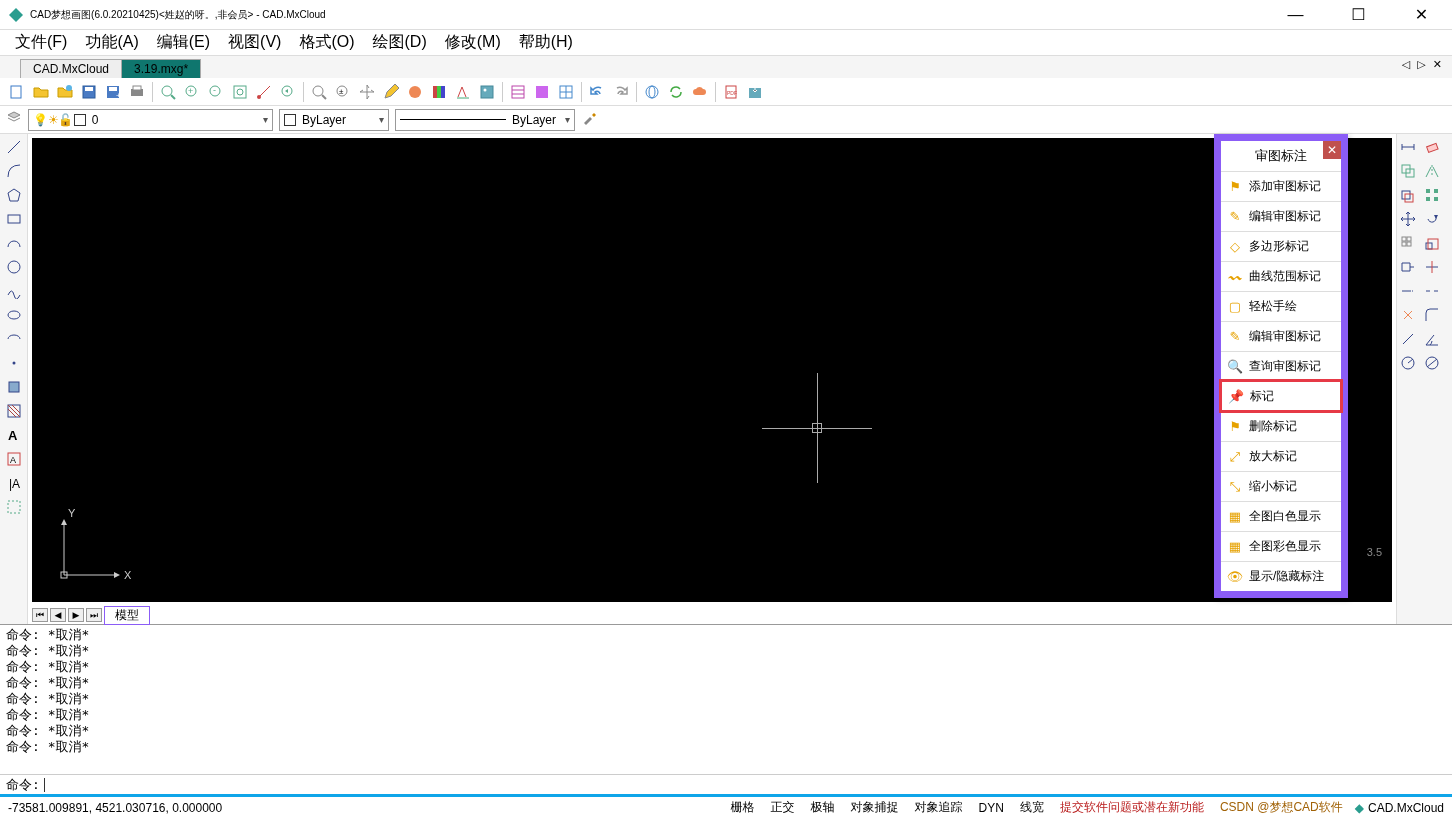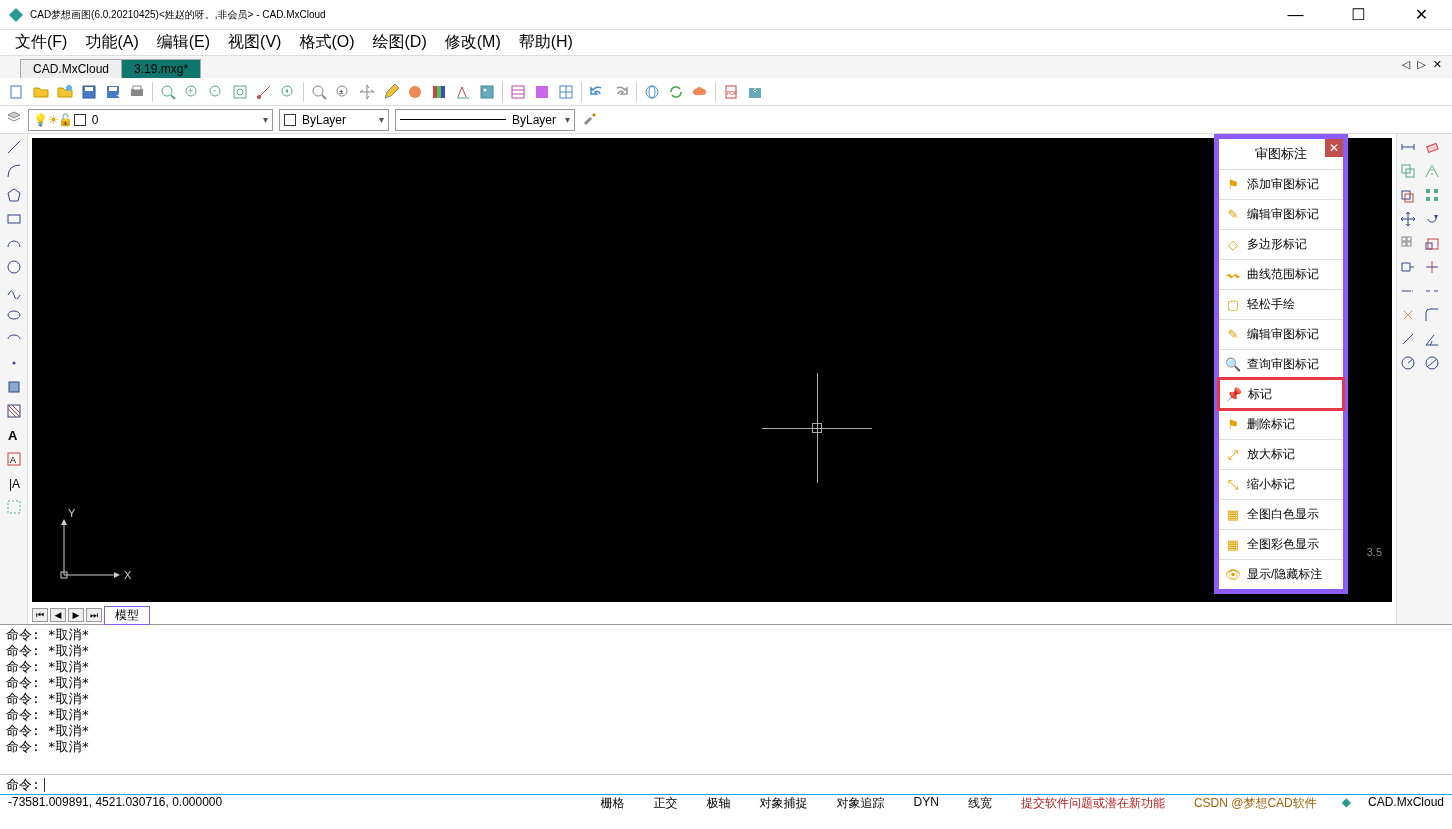--- a/index.html
+++ b/index.html
@@ -34,31 +34,31 @@
 .canvas { position: absolute; left: 4px; top: 4px; right: 4px; bottom: 22px; background: #000; }
 .crosshair { position: absolute; left: 785px; top: 290px; }
 .crosshair .h { position: absolute; width: 110px; height: 1px; background: #aaa; left: -55px; top: 0; }
 .crosshair .v { position: absolute; width: 1px; height: 110px; background: #aaa; left: 0; top: -55px; }
 .crosshair .box { position: absolute; width: 10px; height: 10px; border: 1px solid #aaa; left: -5px; top: -5px; }
 .ucs { position: absolute; left: 22px; bottom: 14px; color: #ccc; }
 .scale-label { position: absolute; right: 10px; bottom: 44px; color: #888; font-size: 11px; }
 .modeltabs { position: absolute; left: 0; bottom: 0; height: 18px; display: flex; align-items: center; font-size: 12px; padding: 0 4px; gap: 2px; }
 .modeltabs .mtbtn { width: 16px; height: 14px; border: 1px solid #999; display: flex; align-items: center; justify-content: center; font-size: 9px; background: #eee; }
 .modeltabs .mtab { padding: 0 10px; border: 1px solid #8b5cf6; background: #fff; }
-.panel { position: absolute; right: 104px; top: 134px; width: 134px; background: #fff; border: 5px solid #8b5cf6; box-shadow: 2px 2px 6px rgba(0,0,0,.2); }
+.panel { position: absolute; right: 104px; top: 134px; width: 134px; background: #fff; border: 7px solid #8b5cf6; box-shadow: 2px 2px 6px rgba(0,0,0,.2); }
 .panel-head { height: 30px; display: flex; align-items: center; justify-content: center; position: relative; font-size: 13px; }
 .panel-close { position: absolute; right: 0; top: 0; width: 18px; height: 18px; background: #c0504d; color: #fff; display: flex; align-items: center; justify-content: center; font-size: 12px; }
 .panel-item { height: 30px; display: flex; align-items: center; border-top: 1px solid #ddd; padding: 0 6px; font-size: 12px; gap: 6px; }
 .panel-item.highlight { border: 3px solid #e63946; height: 34px; margin: -2px; position: relative; z-index: 2; }
 .panel-item .picon { width: 16px; height: 16px; display: inline-flex; align-items: center; justify-content: center; font-size: 13px; color: #e6a100; }
 .panel-item .plabel { flex: 1; text-align: left; }
 .cmdlog { height: 150px; border-top: 1px solid #999; overflow: hidden; font-family: SimSun, monospace; font-size: 13px; padding: 2px 6px; line-height: 16px; }
 .cmdinput-row { display: flex; align-items: center; border-top: 1px solid #ccc; height: 20px; padding: 0 6px; font-family: SimSun, monospace; font-size: 13px; }
 .cmdinput { flex: 1; border: none; outline: none; font: inherit; margin-left: 4px; border-left: 1px solid #333; padding-left: 2px; height: 14px; }
-.statusbar { height: 24px; border-top: 1px solid #0ea5e9; display: flex; align-items: flex-start; font-size: 12px; padding: 0 8px; gap: 13px; }
+.statusbar { height: 24px; border-top: 3px solid #0ea5e9; display: flex; align-items: center; font-size: 12px; padding: 0 8px; }
 .statusbar .coords { flex: 0 0 280px; }
 .statusbar .filler { flex: 1; }
 .statusbar .sitem { padding: 0 8px; cursor: pointer; }
 .statusbar .link { color: #b91c1c; }
 .statusbar .faded { color: #a16207; }
 </style>
 </head>
 <body>
 
 <div class="titlebar">

